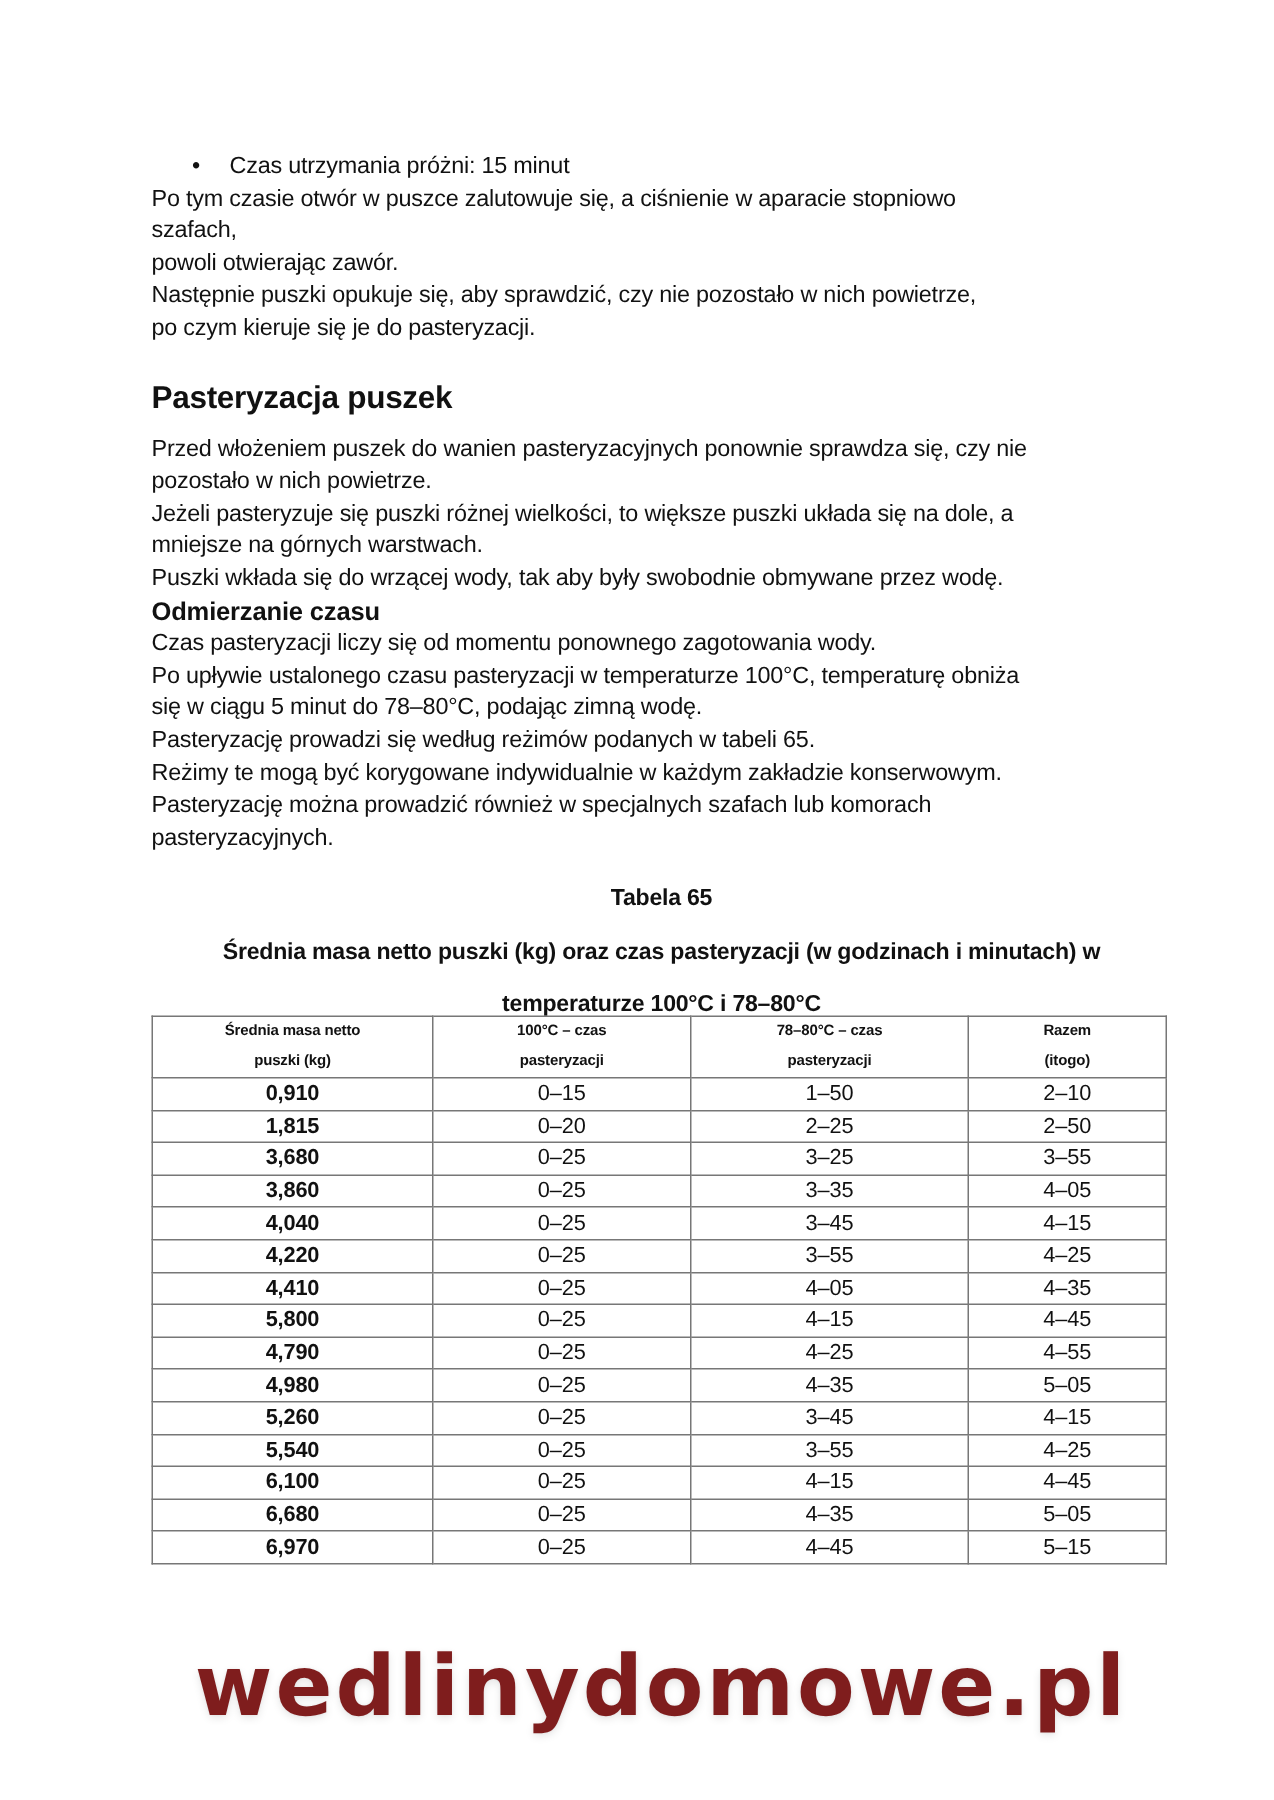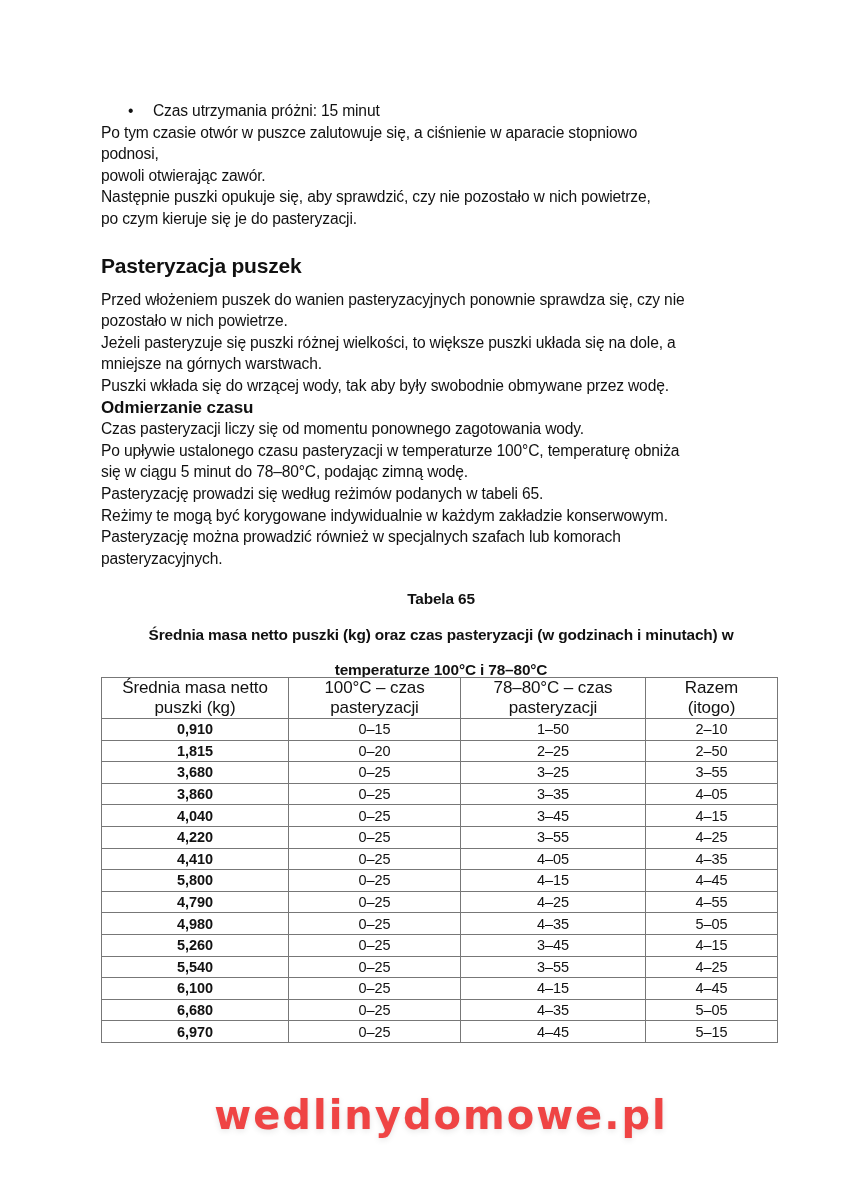--- a/index.html
+++ b/index.html
@@ -76,53 +76,53 @@
     }
     table.data th, table.data td {
       border: 1px solid #777777;
       text-align: center;
       padding: 0;
       height: 20.6px;
       line-height: 20px;
       letter-spacing: -0.1px;
     }
     table.data th {
-      font-weight: normal;
-      font-size: 17px;
+      font-weight: bold;
+      font-size: 10px;
       line-height: 20px;
       height: 40px;
     }
     table.data td.mass {
       font-weight: bold;
     }
     .watermark {
       position: absolute;
       left: 101px;
       top: 1092px;
       width: 680px;
       text-align: center;
       font-family: "DejaVu Sans", sans-serif;
       font-weight: bold;
-      font-size: 40px;
+      font-size: 56px;
       letter-spacing: 2px;
-      color: #ef4444;
+      color: #7f1d1d;
       text-shadow: 0 2px 6px rgba(0,0,0,0.10), 0 0 2px rgba(0,0,0,0.06);
       user-select: none;
     }
   </style>
 </head>
 <body>
 
 <div class="page">
   <div class="bullet-row">
     <span class="bullet-dot">•</span>
     <span>Czas utrzymania próżni: 15 minut</span>
   </div>
   <p class="p">Po tym czasie otwór w puszce zalutowuje się, a ciśnienie w aparacie stopniowo</p>
-  <p class="p">podnosi,</p>
+  <p class="p">szafach,</p>
   <p class="p">powoli otwierając zawór.</p>
   <p class="p">Następnie puszki opukuje się, aby sprawdzić, czy nie pozostało w nich powietrze,</p>
   <p class="p">po czym kieruje się je do pasteryzacji.</p>
 
   <h2 class="h2">Pasteryzacja puszek</h2>
 
   <p class="p">Przed włożeniem puszek do wanien pasteryzacyjnych ponownie sprawdza się, czy nie</p>
   <p class="p">pozostało w nich powietrze.</p>
   <p class="p">Jeżeli pasteryzuje się puszki różnej wielkości, to większe puszki układa się na dole, a</p>
   <p class="p">mniejsze na górnych warstwach.</p>

